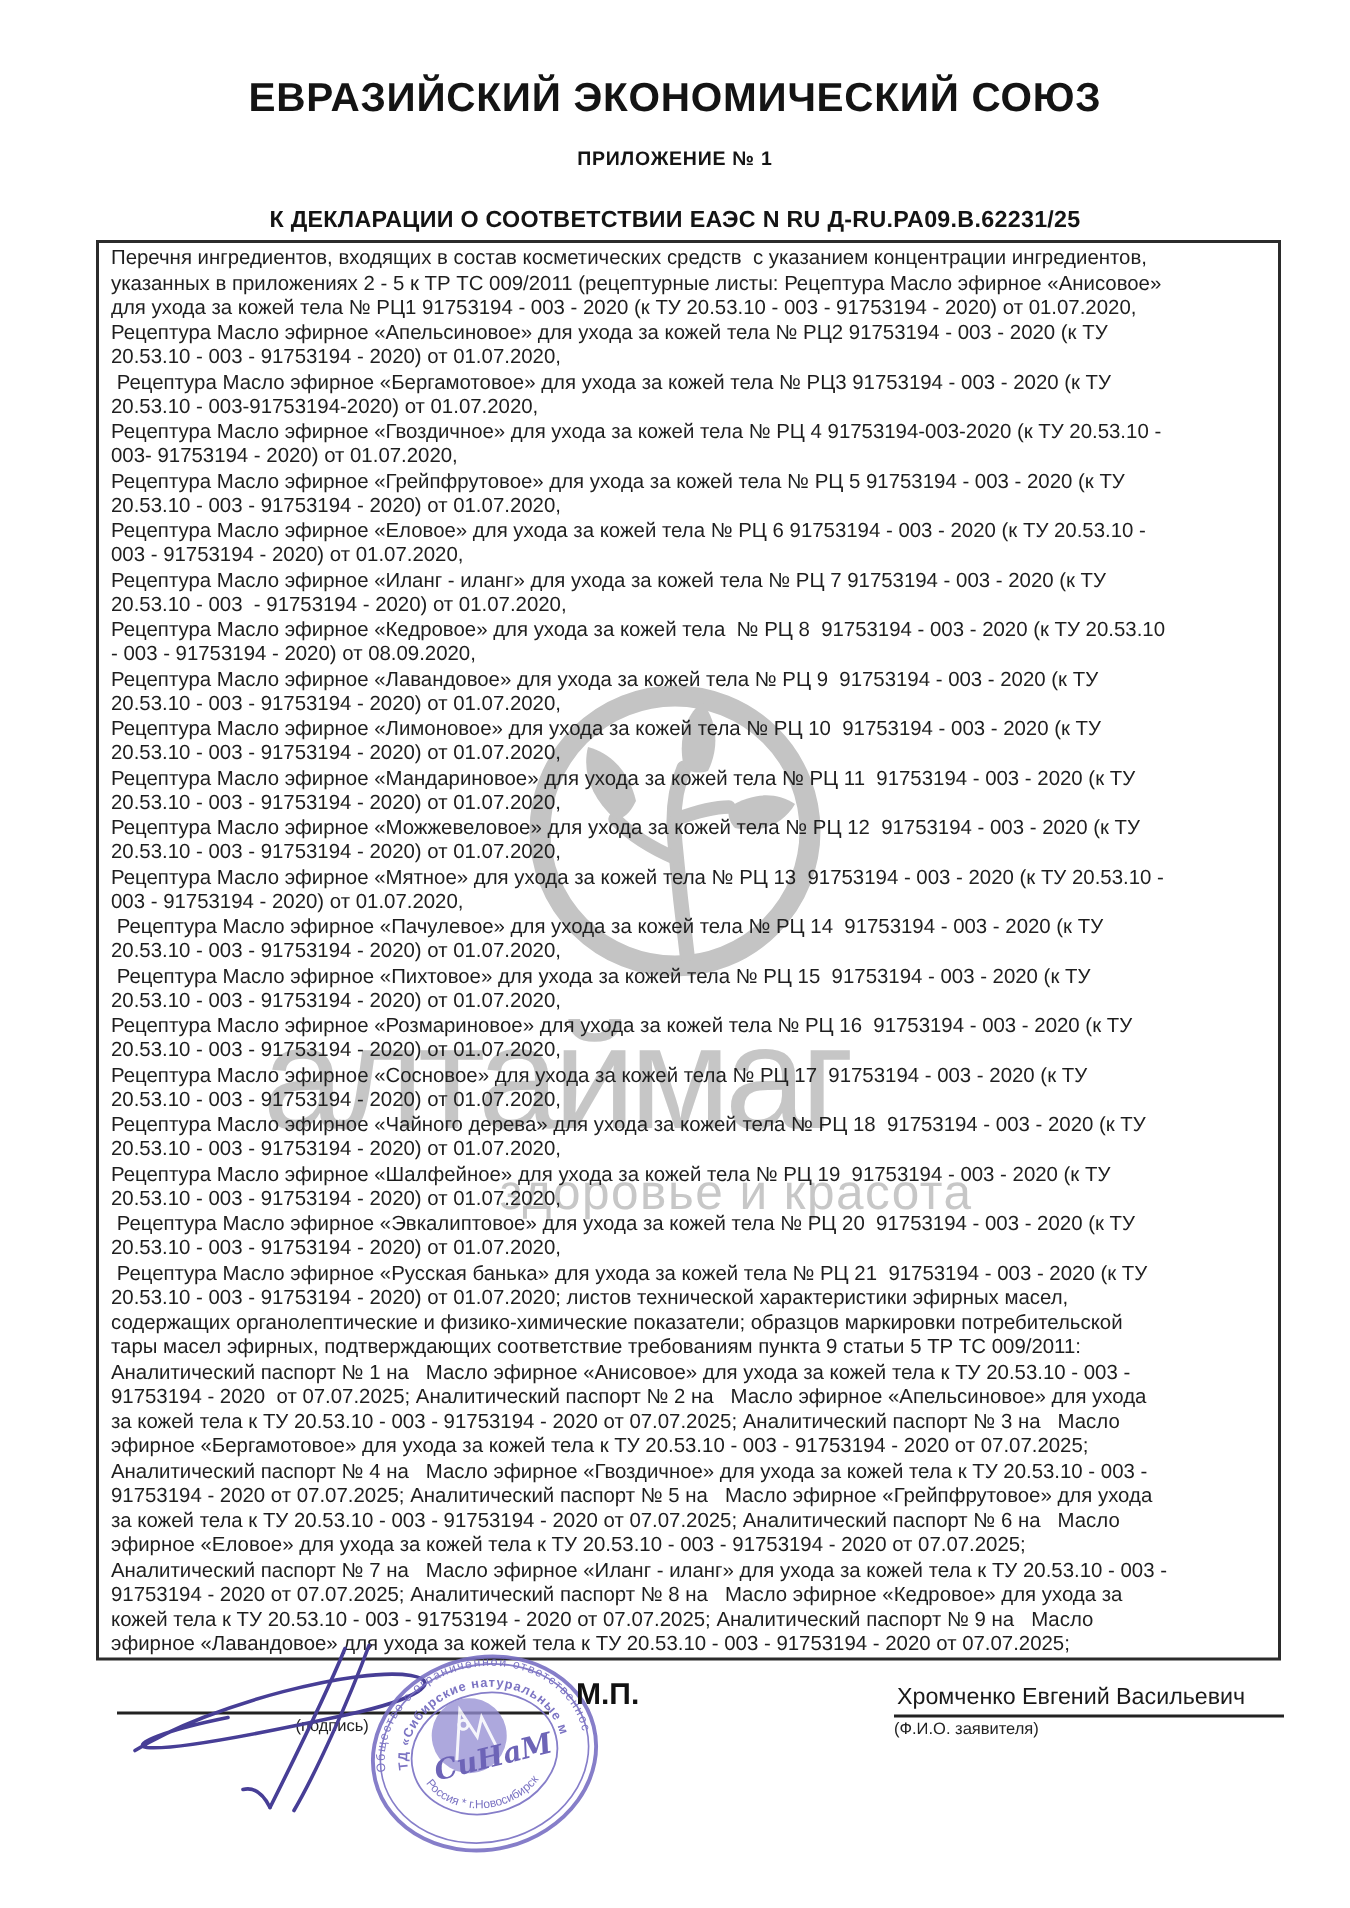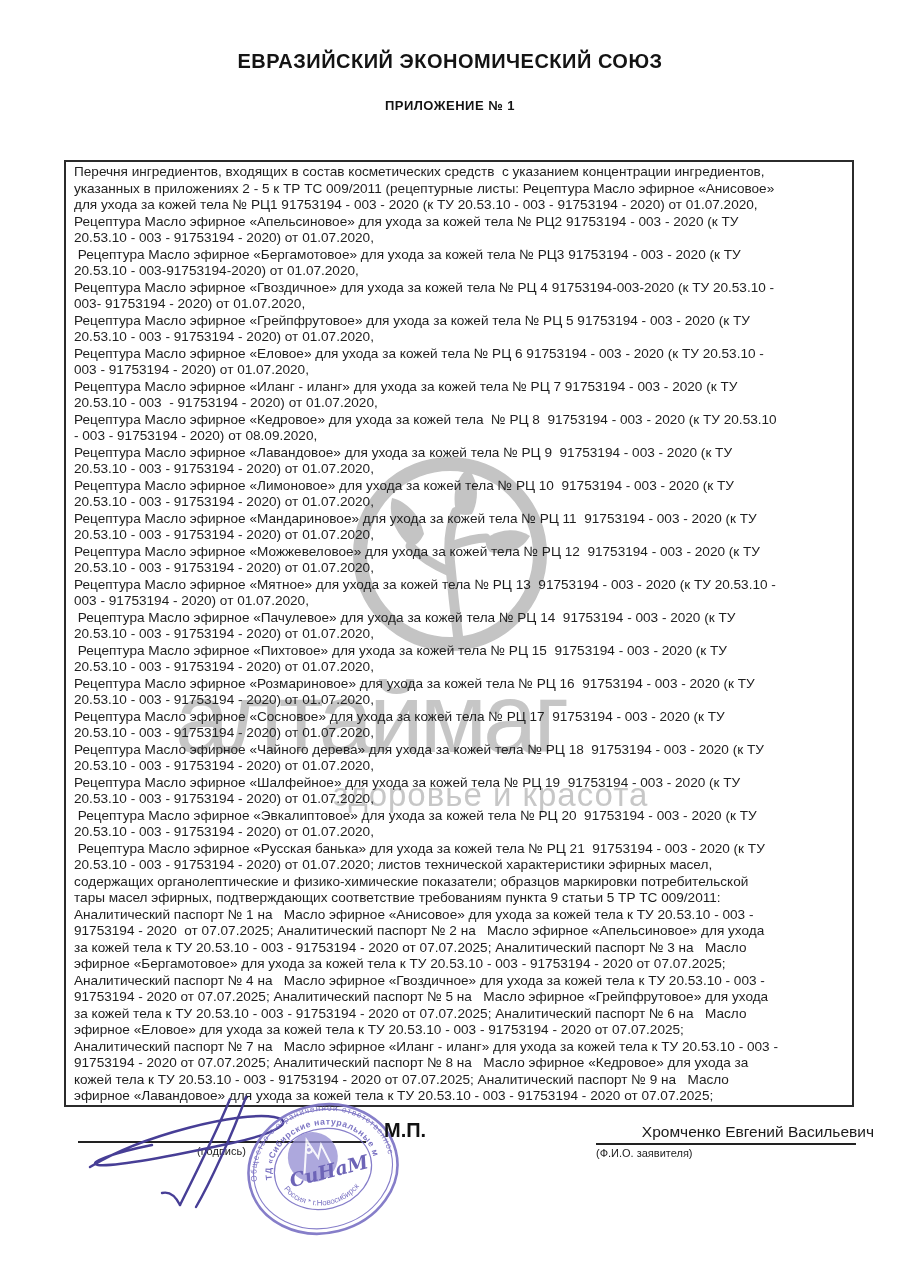--- a/index.html
+++ b/index.html
@@ -5,21 +5,21 @@
   html,body{margin:0;padding:0;background:#ffffff;}
   .page{
     position:relative;
     width:900px;height:1272px;
     background:#ffffff;
     overflow:hidden;
     font-family:"Liberation Sans", sans-serif;
     color:#1c1c1c;
   }
   .hdr{position:absolute;left:0;width:900px;text-align:center;font-weight:bold;color:#141414;}
-  .hdr1{top:50px;font-size:20px;letter-spacing:.5px;}
+  .hdr1{top:50px;font-size:27px;letter-spacing:.5px;}
   .hdr2{top:98px;font-size:13px;letter-spacing:.5px;}
   .hdr3{top:138px;font-size:15.5px;letter-spacing:.2px;}
   .content-box{
     position:absolute;left:64px;top:160px;
     width:790px;height:947px;
     border:2px solid #2b2b2b;
     box-sizing:border-box;
     padding:2px 8px 0 8px;
     font-size:13.6px;line-height:16.5px;
     white-space:pre-wrap;
@@ -38,21 +38,21 @@
   .wm-tagline{
     left:333px;top:776px;width:400px;
     font-size:33px;color:#c7c7c7;letter-spacing:1px;
   }
   
   .sig-line{position:absolute;left:78px;top:1141px;width:288px;border-top:2px solid #222;z-index:3;}
   .sig-label{position:absolute;left:197px;top:1145px;font-size:11px;color:#222;z-index:3;}
   .sig-svg{position:absolute;left:82px;top:1093px;width:230px;height:118px;z-index:4;}
   .stamp{position:absolute;left:244px;top:1101px;width:158px;height:136px;z-index:5;opacity:.9;transform:rotate(-14deg);}
   .mp{position:absolute;left:384px;top:1119px;font-size:20px;font-weight:bold;color:#111;z-index:6;}
-  .fio-name{position:absolute;left:616px;top:1123px;width:258px;text-align:right;font-size:15.5px;color:#1a1a1a;z-index:3;}
+  .fio-name{position:absolute;left:598px;top:1123px;width:258px;text-align:left;font-size:15.5px;color:#1a1a1a;z-index:3;}
   .fio-line{position:absolute;left:596px;top:1143px;width:260px;border-top:2px solid #222;z-index:3;}
   .fio-label{position:absolute;left:596px;top:1147px;width:260px;text-align:left;font-size:11px;color:#222;z-index:3;}
   .stamp-text{font-family:"Liberation Sans", sans-serif;fill:#6e65bd;}
   .stamp-center-text{font-family:"DejaVu Serif", serif;font-style:italic;font-weight:bold;fill:#5e54b0;}
 </style>
 </head>
 <body>
 
 <div class="page">
 
@@ -69,20 +69,21 @@
       <path d="M 106,58 C 102,40 106,24 118,14 C 128,26 130,44 122,60 C 116,62 110,61 106,58 Z"></path>
       <path d="M 136,84 C 152,74 168,74 180,82 C 172,96 156,102 140,98 C 136,94 135,89 136,84 Z"></path>
       <path d="M 100,118 C 88,132 72,138 56,134 C 62,120 76,110 92,110 C 97,112 99,114 100,118 Z" opacity=".0"></path>
     </g>
   </svg>
   <div class="wm wm-brand">алтаймаг</div>
   <div class="wm wm-tagline">здоровье и красота</div>
 
   <div class="hdr hdr1">ЕВРАЗИЙСКИЙ ЭКОНОМИЧЕСКИЙ СОЮЗ</div>
   <div class="hdr hdr2">ПРИЛОЖЕНИЕ № 1</div>
+  <div class="hdr hdr3">К ДЕКЛАРАЦИИ О СООТВЕТСТВИИ ЕАЭС N RU Д-RU.РА09.В.62231/25</div>
 
   <div class="content-box">Перечня ингредиентов, входящих в состав косметических средств  с указанием концентрации ингредиентов,
 указанных в приложениях 2 - 5 к ТР ТС 009/2011 (рецептурные листы: Рецептура Масло эфирное «Анисовое»
 для ухода за кожей тела № РЦ1 91753194 - 003 - 2020 (к ТУ 20.53.10 - 003 - 91753194 - 2020) от 01.07.2020,
 Рецептура Масло эфирное «Апельсиновое» для ухода за кожей тела № РЦ2 91753194 - 003 - 2020 (к ТУ
 20.53.10 - 003 - 91753194 - 2020) от 01.07.2020,
  Рецептура Масло эфирное «Бергамотовое» для ухода за кожей тела № РЦ3 91753194 - 003 - 2020 (к ТУ
 20.53.10 - 003-91753194-2020) от 01.07.2020,
 Рецептура Масло эфирное «Гвоздичное» для ухода за кожей тела № РЦ 4 91753194-003-2020 (к ТУ 20.53.10 -
 003- 91753194 - 2020) от 01.07.2020,

